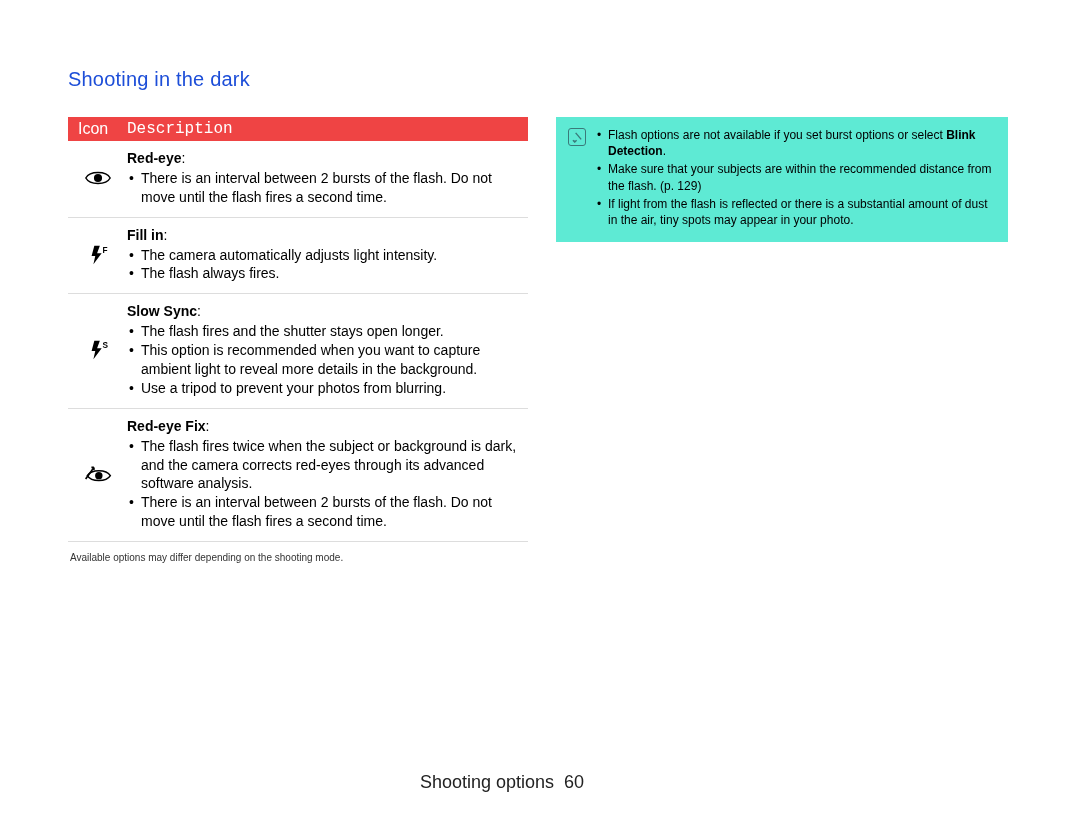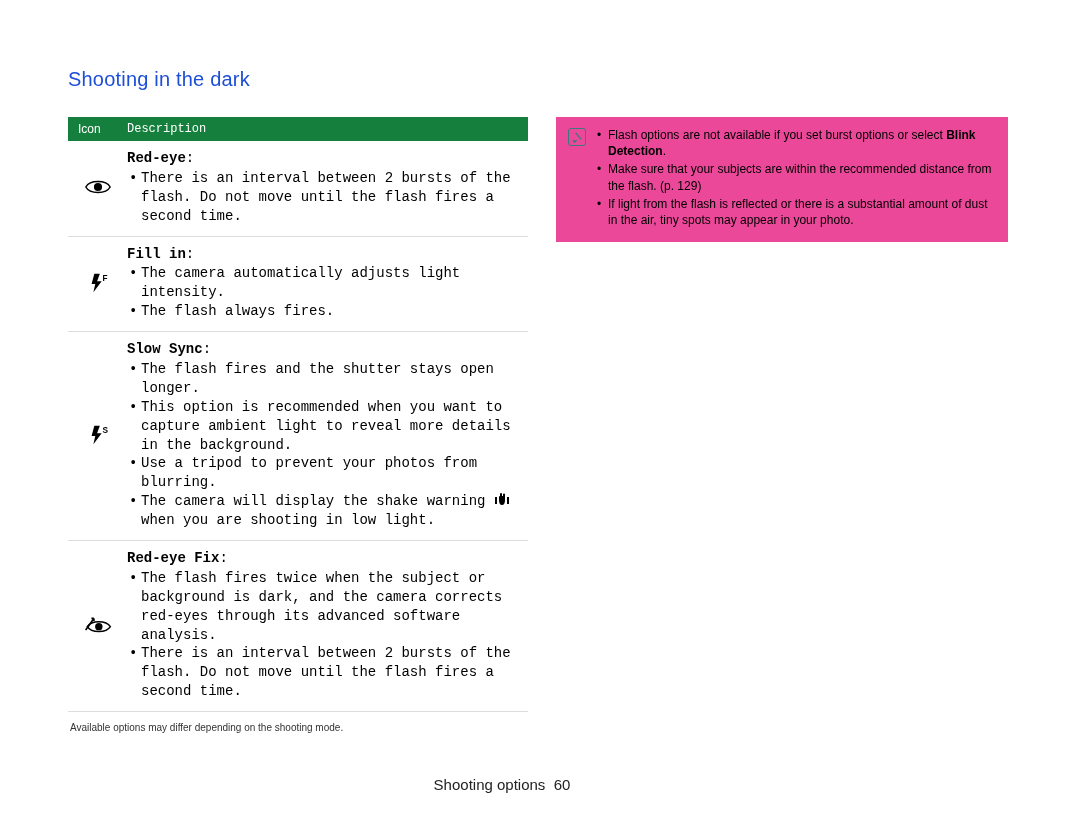--- a/index.html
+++ b/index.html
@@ -22,23 +22,23 @@
       margin-bottom: 26px;
     }
     .columns {
       display: flex;
       gap: 28px;
     }
     .left-col { width: 460px; }
     .right-col { width: 452px; }
     .thead {
       height: 24px;
-      background: #15803d;
+      background: #ef4444;
       color: #fff;
-      font-size: 12px;
+      font-size: 16px;
       display: flex;
       align-items: center;
     }
     .th-icon { width: 55px; padding-left: 10px; }
     .th-desc { padding-left: 4px; font-family: Liberation Mono, monospace; }
     .trow {
       display: flex;
       border-bottom: 1px solid #ddd;
       padding: 8px 0 10px 0;
     }
@@ -48,21 +48,20 @@
       align-items: center;
       justify-content: center;
       padding-left: 4px;
     }
     .cell-desc {
       flex: 1;
       font-size: 14px;
       line-height: 1.35;
       padding-left: 4px;
       padding-right: 2px;
-      font-family: Liberation Mono, monospace;
     }
     .cell-desc .name { font-weight: bold; }
     .cell-desc ul { list-style: none; padding-left: 0; margin-top: 1px; }
     .cell-desc li {
       position: relative;
       padding-left: 14px;
       margin: 0;
     }
     .cell-desc li::before {
       content: "•";
@@ -70,21 +69,21 @@
       left: 2px;
       top: 0;
     }
     .footnote {
       font-size: 10px;
       color: #333;
       margin-top: 10px;
       margin-left: 2px;
     }
     .note-box {
-      background: #ec4899;
+      background: #5eead4;
       padding: 10px 12px 12px 12px;
       display: flex;
       gap: 10px;
     }
     .note-icon {
       width: 18px;
       height: 18px;
       flex-shrink: 0;
       border: 1.6px solid #3a7a7a;
       border-radius: 3px;
@@ -99,21 +98,21 @@
     .note-body ul { list-style: none; padding-left: 0; }
     .note-body li { position: relative; padding-left: 12px; margin-bottom: 2px; }
     .note-body li::before { content:"•"; position:absolute; left:1px; top:0; }
     .note-body b { font-weight: bold; }
     .page-footer {
       position: absolute;
       bottom: 22px;
       left: 0;
       width: 1004px;
       text-align: center;
-      font-size: 15px;
+      font-size: 18px;
       color: #222;
     }
     .hand-icon { display:inline-block; vertical-align:-3px; width:16px; height:15px; }
     .flash-icon svg { width:22px; height:22px; }
     .eye-icon svg { width:26px; height:18px; }
     .eyefix-icon svg { width:28px; height:22px; }
   </style>
 </head>
 <body>
 
@@ -163,25 +162,20 @@
               <path d="M8 2 L14 2 L11 10 L16 10 L7 22 L9 13 L5 13 Z" fill="#000"></path>
               <text x="17" y="10" font-size="9" font-weight="bold" fill="#000">S</text>
             </svg>
         </div>
         <div class="cell-desc">
           <span class="name">Slow Sync</span>:
           <ul>
             <li>The flash fires and the shutter stays open longer.</li>
             <li>This option is recommended when you want to capture ambient light to reveal more details in the background.</li>
             <li>Use a tripod to prevent your photos from blurring.</li>
-            <li>The camera will display the shake warning <span class="hand-icon"><svg viewBox="0 0 16 16">
-                    <rect x="1" y="5" width="2" height="7" fill="#000"></rect>
-                    <rect x="13" y="5" width="2" height="7" fill="#000"></rect>
-                    <path d="M6 4 L6 2 Q6 1 7 1 Q8 1 8 2 L8 4 L9 4 L9 2.5 Q9 1.5 10 1.5 Q11 1.5 11 2.5 L11 8 Q11 13 8 13 Q5 13 5 8 L5 5 Q5 4 6 4 Z" fill="#000"></path>
-                  </svg></span> when you are shooting in low light.</li>
           </ul>
         </div>
       </div>
 
       <div class="trow">
         <div class="cell-icon eyefix-icon">
           <svg viewBox="0 0 34 24" fill="none" stroke="#000" stroke-width="1.8">
               <path d="M4 14 C9 6 27 6 32 14 C27 22 9 22 4 14 Z"></path>
               <circle cx="18" cy="14" r="4.5" fill="#000" stroke="none"></circle>
               <path d="M2 18 L12 4" stroke="#000" stroke-width="2"></path>

